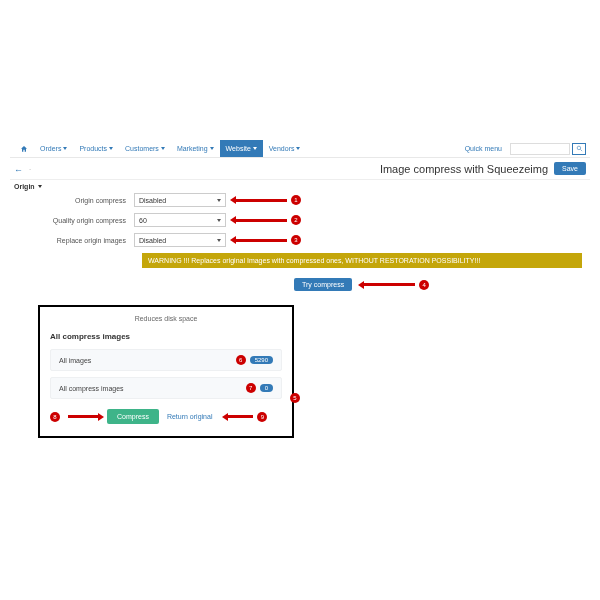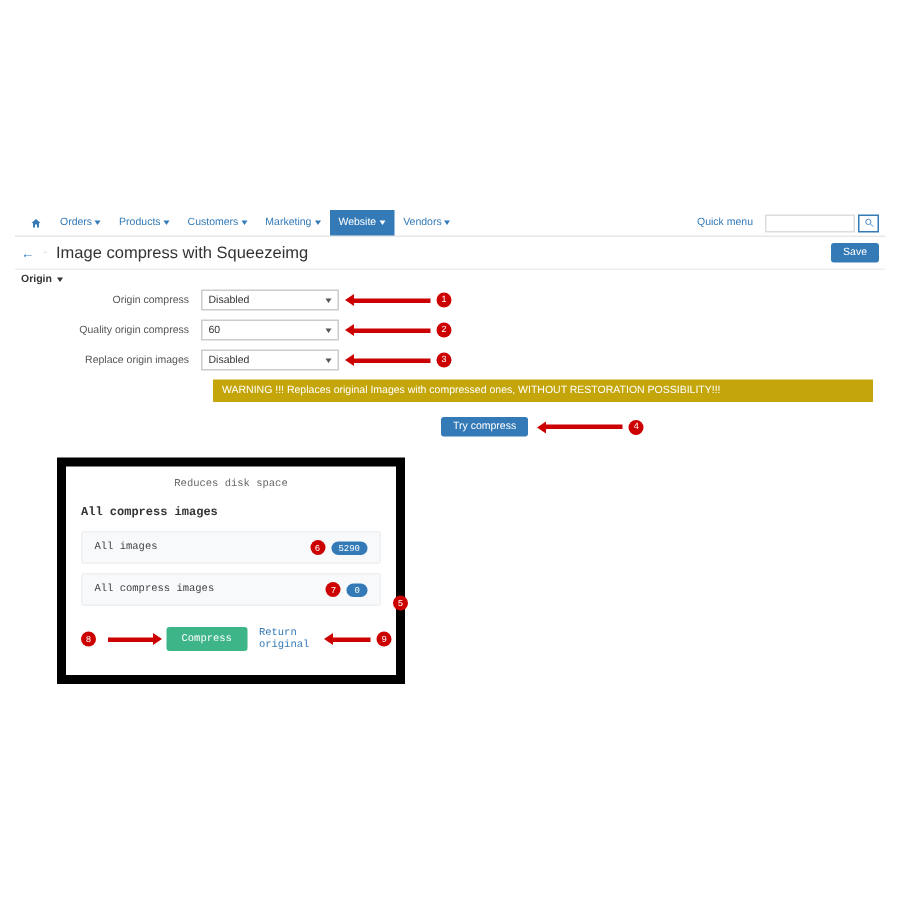--- a/index.html
+++ b/index.html
@@ -11,37 +11,37 @@
   .nav-item.active { background: #337ab7; color: #fff; }
   .caret { width: 0; height: 0; border-left: 2px solid transparent; border-right: 2px solid transparent; border-top: 3px solid currentColor; }
   .home-ic { width: 8px; height: 8px; }
   .spacer { flex: 1; }
   .qm { color: #337ab7; margin-right: 8px; }
   .search { width: 60px; height: 12px; border: 1px solid #ddd; }
   .sbtn { width: 14px; height: 12px; border: 1px solid #337ab7; color: #337ab7; display: flex; align-items: center; justify-content: center; margin-left: 2px; }
   .titlebar { display: flex; align-items: center; padding: 4px; gap: 6px; border-bottom: 1px solid #eee; }
   .back { color: #337ab7; font-size: 9px; }
   .sep { color: #ccc; }
-  .title { font-size: 11px; color: #333; flex: 1; }
+  .title { font-size: 11px; color: #333; flex: 1; text-align: right; }
   .save { background: #337ab7; color: #fff; padding: 3px 8px; border-radius: 2px; }
   .origin-hdr { padding: 3px 4px; font-weight: bold; display: flex; align-items: center; gap: 3px; }
   .form { padding-left: 4px; }
   .row { display: flex; align-items: center; margin-bottom: 6px; }
   .lbl { width: 120px; text-align: right; padding-right: 8px; color: #555; }
   .sel { width: 92px; height: 14px; border: 1px solid #ccc; padding: 0 4px; display: flex; align-items: center; position: relative; background: #fff; }
   .sel::after { content: ""; position: absolute; right: 4px; top: 5px; width: 0; height: 0; border-left: 2px solid transparent; border-right: 2px solid transparent; border-top: 3px solid #555; }
   .arrow { margin-left: 4px; display: flex; align-items: center; }
   .arrow-line { width: 52px; height: 3px; background: #c00; }
   .arrow-head { width: 0; height: 0; border-right: 6px solid #c00; border-top: 4px solid transparent; border-bottom: 4px solid transparent; margin-right: -1px; }
   .arrow.rtl .arrow-head { border-right: none; border-left: 6px solid #c00; }
   .num { min-width: 10px; height: 10px; border-radius: 5px; background: #c00; color: #fff; display: flex; align-items: center; justify-content: center; margin-left: 4px; font-size: 6px; padding: 0 2px; }
   .warn { margin-left: 128px; background: #c4a60a; color: #fff; padding: 4px 6px; width: 440px; }
   .trybar { margin-left: 280px; margin-top: 10px; display: flex; align-items: center; }
   .try { background: #337ab7; color: #fff; padding: 3px 8px; border-radius: 2px; }
-  .panel { border: 6px solid #000000; margin: 14px 0 0 24px; width: 232px; padding: 8px 10px 12px 10px; position: relative; font-family: Liberation Mono, monospace; }
+  .panel { border: 2px solid #000000; margin: 14px 0 0 24px; width: 256px; padding: 8px 10px 12px 10px; position: relative; }
   .panel-title { text-align: center; color: #666; margin-bottom: 10px; }
   .heading { font-weight: bold; margin-bottom: 8px; font-size: 8px; }
   .stat { background: #f7f9fb; border: 1px solid #eef0f2; padding: 5px 8px; display: flex; align-items: center; margin-bottom: 6px; border-radius: 2px; }
   .stat-lbl { flex: 1; color: #444; }
   .badge { background: #337ab7; color: #fff; border-radius: 7px; padding: 1px 5px; font-size: 6px; }
   .actions { display: flex; align-items: center; margin-top: 10px; margin-left: 40px; }
   .btn-comp { background: #3eb489; color: #fff; padding: 4px 10px; border-radius: 2px; }
   .btn-ret { color: #337ab7; padding: 4px 8px; }
   .side-num { position: absolute; right: -8px; top: 86px; }
 </style>

